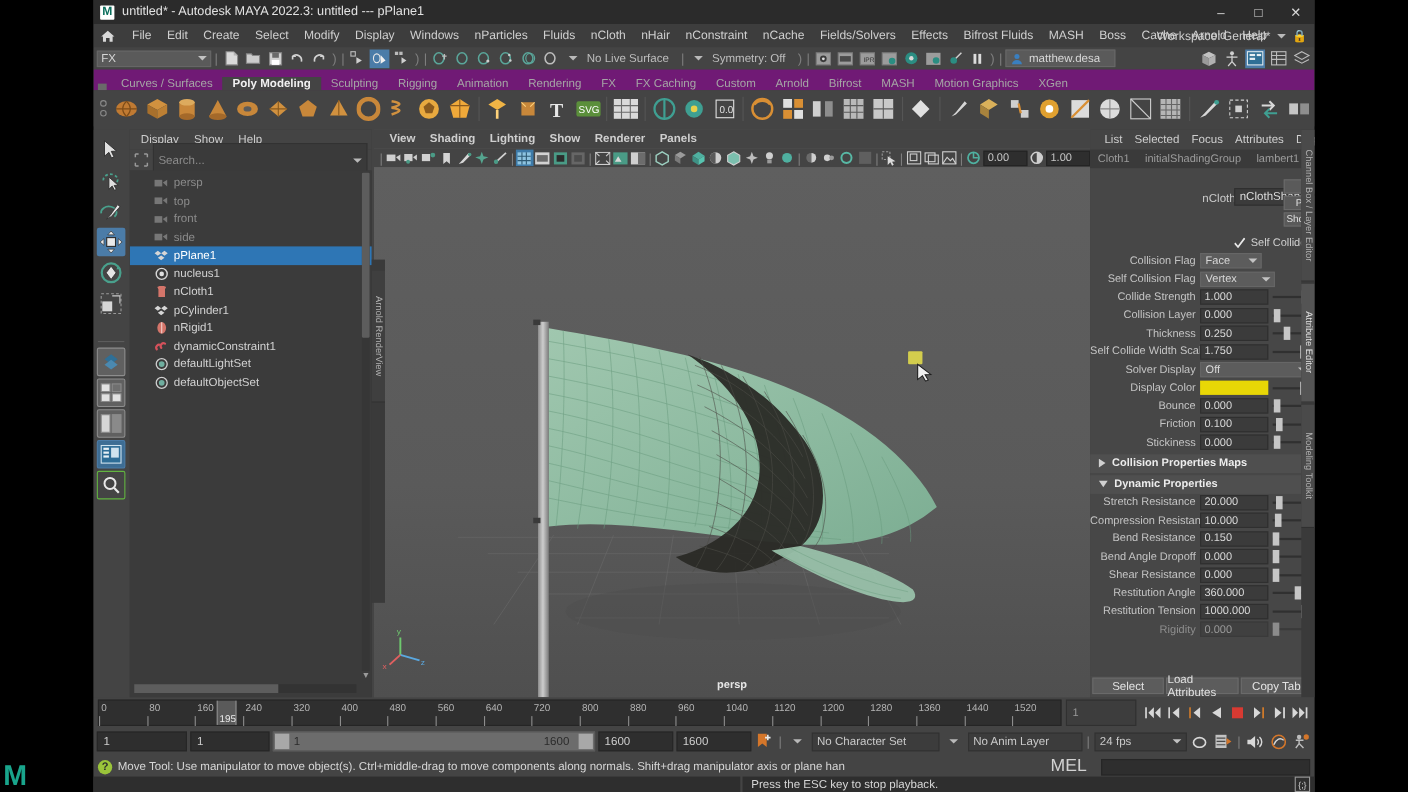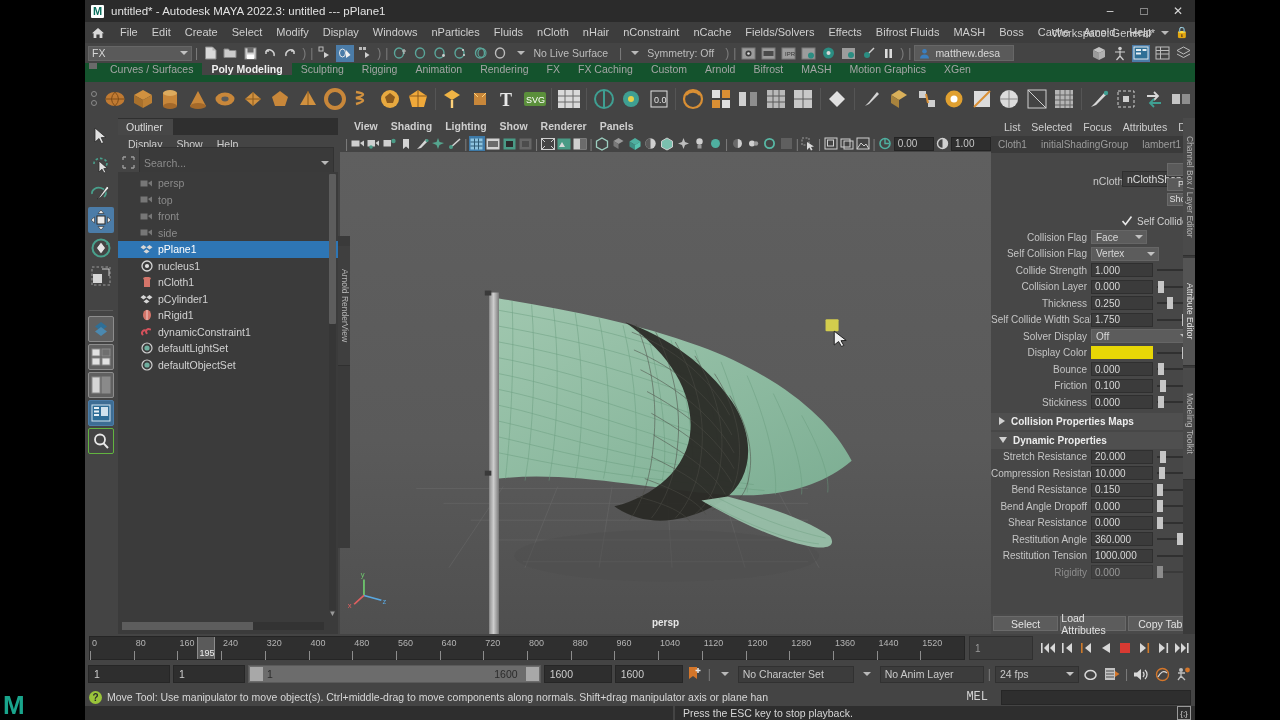--- a/index.html
+++ b/index.html
@@ -39,21 +39,21 @@
           padding:0 3px; font-size:10.5px; color:#d6d6d6; min-width:96px; justify-content:space-between;}
   .combo .ar{ width:0;height:0;border-left:4px solid transparent;border-right:4px solid transparent;border-top:4px solid #c2c2c2;}
   .brk{ color:#7e7e7e; font-size:12px; padding:0 1px;}
   .ticon{ width:18px;height:17px; display:flex; align-items:center; justify-content:center; }
   .ticon.sel{ background:#4b7ca8; }
   .fieldlabel{ font-size:10.5px; color:#bdbdbd; white-space:nowrap; }
   .userbox{ background:#5a5a5a; border:1px solid #676767; height:16px; display:flex; align-items:center; gap:5px;
             padding:0 4px; font-size:10.5px; color:#d8d8d8; min-width:100px;}
 
   
-  .shelftabs{ height:19px; background:#14532d; display:flex; align-items:flex-start; }
+  .shelftabs{ height:19px; background:#701a75; display:flex; align-items:flex-end; }
   .shelf-grip{ width:16px; display:flex; align-items:center; justify-content:center;}
   .shelf-grip i{ display:block; width:8px;height:6px; background:#6a6a6a;}
   .stab{ padding:0 9px; display:flex; align-items:center; font-size:10.5px; color:#a5a5a5; }
   .stab.active{ background:#444444; color:#f0f0f0; font-weight:bold;}
 
   
   .shelfrow{ height:33px; background:#444444; display:flex; align-items:center; padding-left:1px; position:relative;}
   .shelf-left{ width:16px; height:33px; display:flex; flex-direction:column; align-items:center; justify-content:center; gap:3px;}
   .shelf-left i{ width:6px;height:6px; border:1px solid #8a8a8a; border-radius:50%;}
   .shico{ width:26px;height:27px; margin:0 1px; display:flex; align-items:center; justify-content:center; border-radius:2px;}
@@ -165,21 +165,21 @@
   .rangebar .grip{ position:absolute; top:1px; width:13px; height:14px; background:#a8a8a8;}
   .rangebar .lbl{ position:absolute; top:2px; font-size:10.5px; color:#2b2b2b;}
   .icobtn{ width:18px; height:18px; display:flex; align-items:center; justify-content:center;}
   .mini-combo{ background:#3c3c3c; border:1px solid #313131; height:17px; display:flex; align-items:center;
                justify-content:space-between; padding:0 4px; font-size:10.5px; color:#c9c9c9;}
 
   .cmdrow{ position:absolute; left:0; top:54px; height:18px; right:0; display:flex; align-items:center; gap:5px; padding:0 4px;}
   .helpico{ width:13px;height:13px;border-radius:50%; background:#9ac43a; color:#2b2b2b; font-size:10px; font-weight:bold;
             display:flex; align-items:center; justify-content:center;}
   .cmdtext{ flex:1; font-size:10.5px; color:#d6d6d6; white-space:nowrap; overflow:hidden;}
-  .mel{ font-size:12px; color:#d2d2d2; padding:0 8px;font-family:Liberation Mono, monospace;}
+  .mel{ font-size:16px; color:#d2d2d2; padding:0 8px;}
   .melfield{ width:190px; height:15px; background:#2e2e2e; border:1px solid #262626;}
 
   .statusrow{ position:absolute; left:0; top:72px; height:14px; right:0; display:flex; align-items:center; }
   .srleft{ flex:1; height:14px; background:#2e2e2e; margin-right:2px;}
   .srright{ width:520px; height:14px; background:#2e2e2e; display:flex; align-items:center; padding-left:8px;
             font-size:10.5px; color:#d6d6d6;}
   .scriptico{ width:14px;height:14px; border:1px solid #9a9a9a; margin-left:auto; margin-right:4px; display:flex;
               align-items:center; justify-content:center; font-size:8px; color:#cfcfcf;}
   .mayaM{ position:absolute; left:3px; bottom:2px; font-size:26px; font-weight:bold; color:#19a58c; line-height:1;}
 </style>
@@ -766,23 +766,20 @@
         </div>
         <div class="tool" style="border:1px solid #62b440">
           <svg width="18" height="18" viewBox="0 0 18 18">
               <circle cx="8" cy="7.5" r="5" fill="none" stroke="#e8e8e8" stroke-width="1.8"></circle>
               <path d="M11.6 11.4 L16 16" stroke="#e8e8e8" stroke-width="2"></path>
             </svg>
         </div>
       </div>
 
       <div class="outliner">
-        <div class="ol-tabbar">
-          <div class="ol-tab">Outliner</div>
-        </div>
         <div class="ol-menu">
           <span>Display</span>
           <span>Show</span>
           <span>Help</span>
         </div>
         <div class="ol-search">
           <svg width="13" height="13" viewBox="0 0 13 13">
               <path d="M1 1h3M9 1h3M1 12h3M9 12h3M1 1v3M12 1v3M1 12v-3M12 12v-3" stroke="#9a9a9a" stroke-width="1.4" fill="none"></path>
             </svg>
           <div class="sbox">

